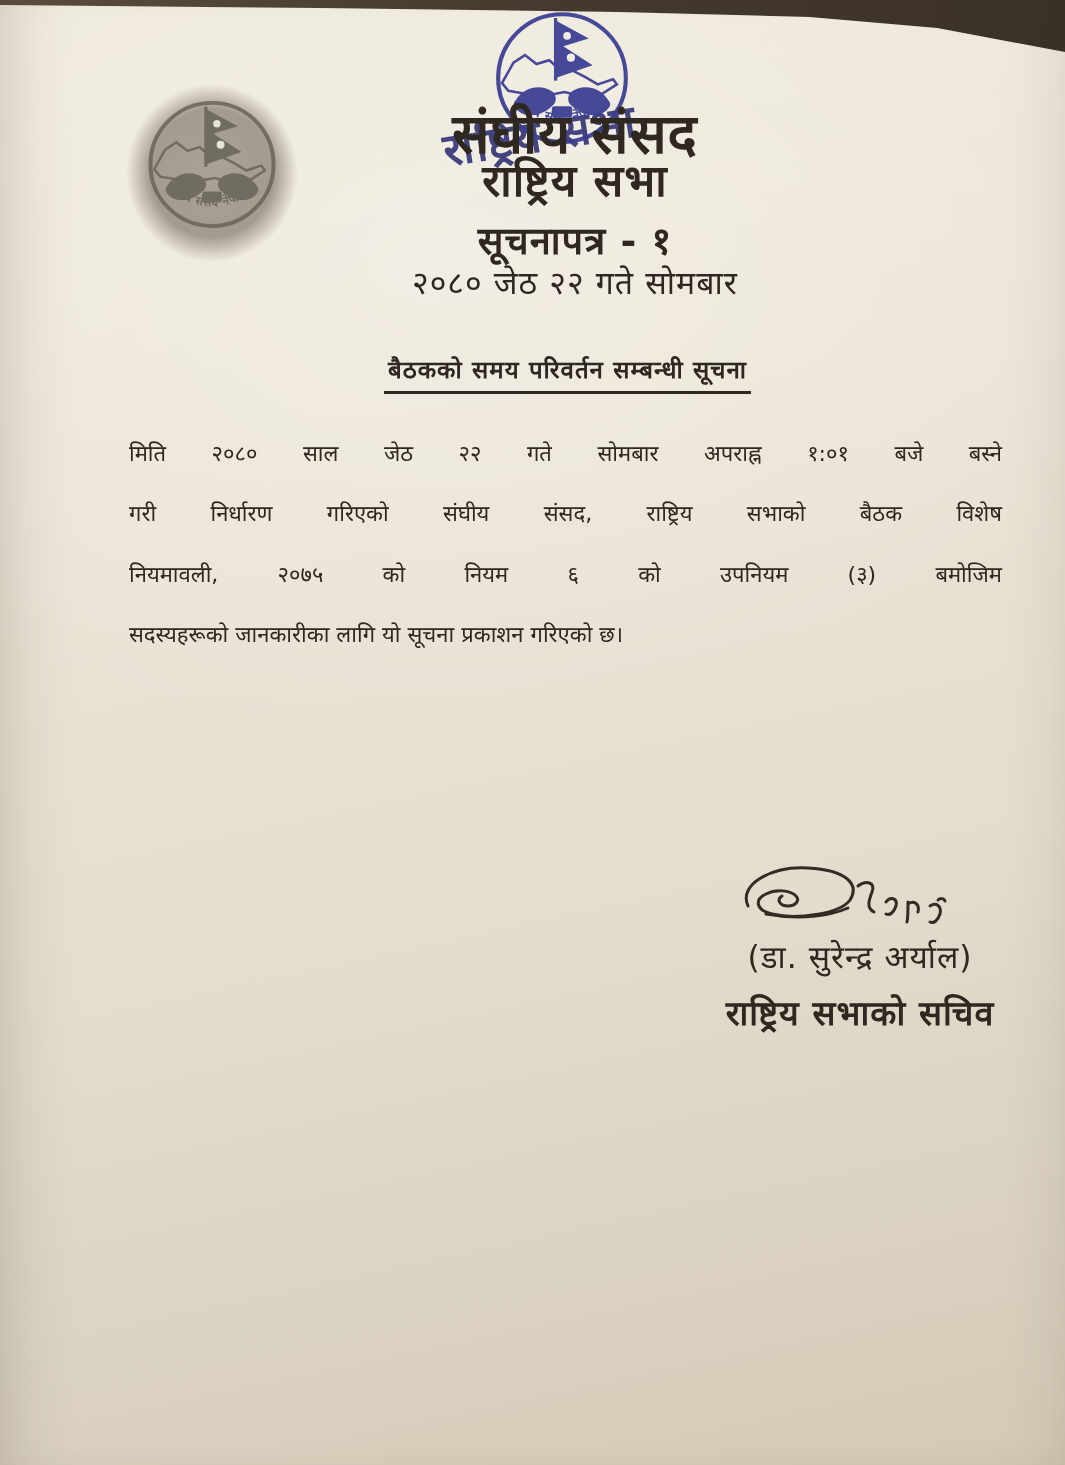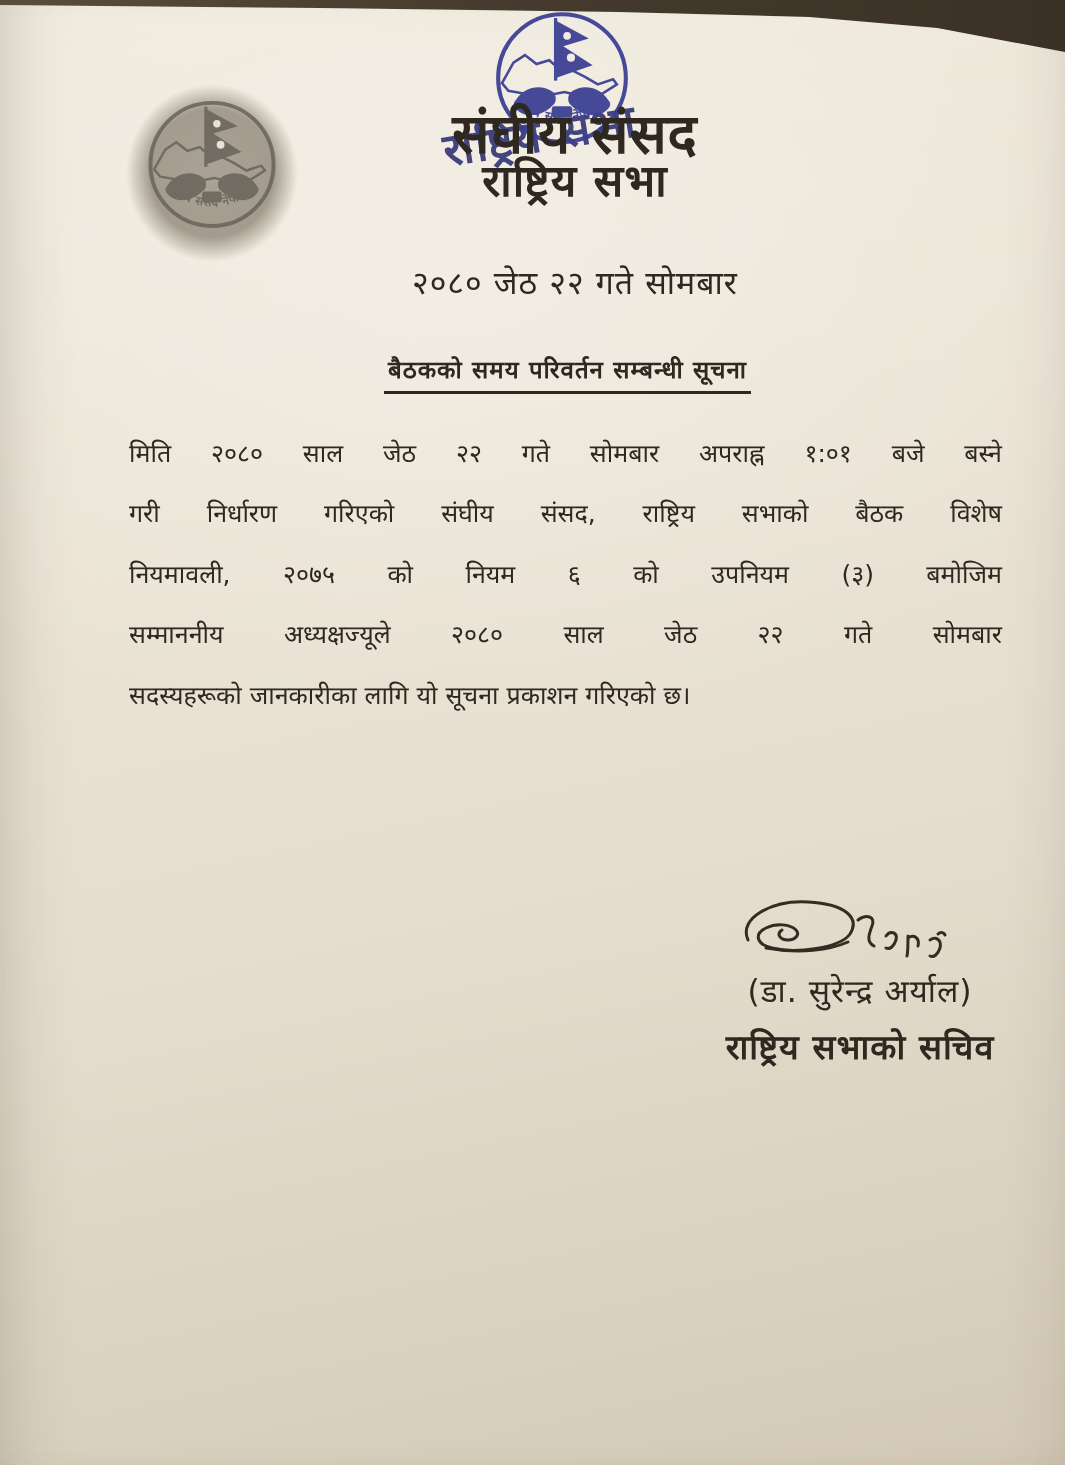--- a/index.html
+++ b/index.html
@@ -51,28 +51,28 @@
 
   .title-row { position:absolute; left:70px; right:0; top:352px; text-align:center; }
   .title-row span {
     font-size:24px; font-weight:600; letter-spacing:1px;
     border-bottom:3px solid #2e2820; padding:0 4px 7px 4px;
   }
 
   
   .body-text { position:absolute; left:129px; right:63px; top:424px; }
   .bline {
-    font-size:25px; line-height:60.4px; font-weight:500;
+    font-size:22px; line-height:60.4px; font-weight:500;
     text-align:justify; text-align-last:justify; text-justify:inter-word;
     white-space:normal;
   }
   .bline.last { text-align-last:left; }
 
   
-  .sign-block { position:absolute; left:700px; top:892px; width:320px; text-align:center; }
+  .sign-block { position:absolute; left:700px; top:858px; width:320px; text-align:center; }
   .sig-svg { width:230px; height:82px; margin-left:30px; display:block; }
   .sig-svg path { fill:none; stroke:#332c24; stroke-width:3; stroke-linecap:round; }
   .sign-name { font-size:31.5px; font-weight:500; margin-top:-6px; letter-spacing:1px; }
   .sign-role { font-size:34px; font-weight:700; margin-top:12px; letter-spacing:1px; }
 </style>
 </head>
 <body>
 
 <svg width="0" height="0" style="position:absolute" aria-hidden="true">
   <defs>
@@ -106,31 +106,31 @@
   <div class="overlay-stamp">राष्ट्रिय सभा</div>
 
   <div class="emblem-blue">
     <svg>
         <use href="#emblem-sym"></use>
       </svg>
   </div>
 
   <div class="hdr ink org1">संघीय संसद</div>
   <div class="hdr ink org2">राष्ट्रिय सभा</div>
+  <div class="hdr ink notice-no">सूचनापत्र - १</div>
   <div class="hdr ink date-line">२०८० जेठ २२ गते सोमबार</div>
 
   <div class="title-row ink">
     <span>बैठकको समय परिवर्तन सम्बन्धी सूचना</span>
   </div>
 
   <div class="body-text ink">
     <div class="bline">मिति २०८० साल जेठ २२ गते सोमबार अपराह्न १:०१ बजे बस्ने</div>
     <div class="bline">गरी निर्धारण गरिएको संघीय संसद, राष्ट्रिय सभाको बैठक विशेष</div>
     <div class="bline">नियमावली, २०७५ को नियम ६ को उपनियम (३) बमोजिम</div>
-    <div class="bline">सम्माननीय अध्यक्षज्यूले २०८० साल जेठ २२ गते सोमबार</div>
     <div class="bline last">सदस्यहरूको जानकारीका लागि यो सूचना प्रकाशन गरिएको छ।</div>
   </div>
 
   <div class="sign-block">
     <svg class="sig-svg" viewBox="0 0 230 82">
       <path d="M18,48 C8,26 42,8 78,10 C116,12 130,26 120,42 C110,56 66,62 42,56 C26,52 24,42 36,36 C46,31 60,32 66,38 C70,42 66,48 58,48 C50,48 46,42 52,38"></path>
       <path d="M36,56 C70,62 100,58 118,50"></path>
       <path d="M128,28 C136,22 146,24 142,34 C139,42 136,50 144,54"></path>
       <path d="M156,44 C160,38 168,40 166,48 C164,54 160,58 156,56"></path>
       <path d="M178,44 C178,52 178,60 177,64 M178,46 C184,42 190,46 188,54"></path>

